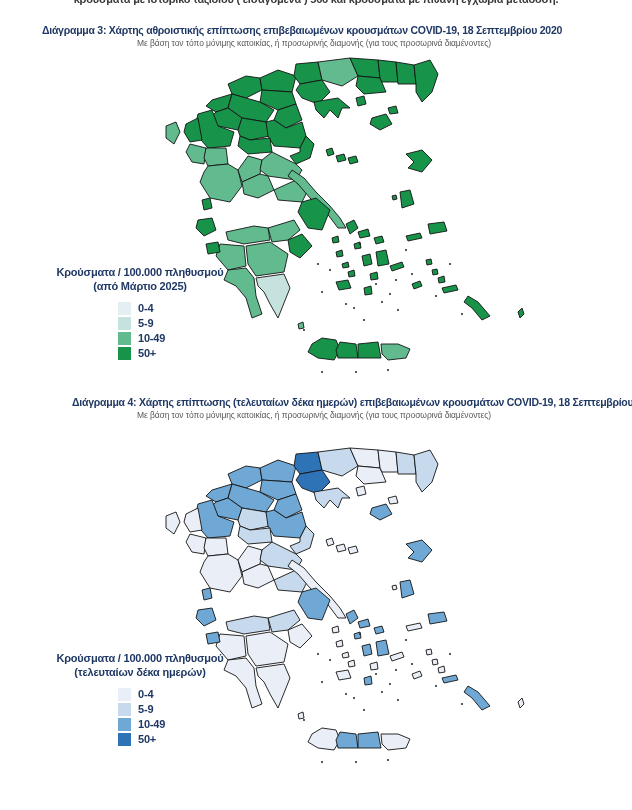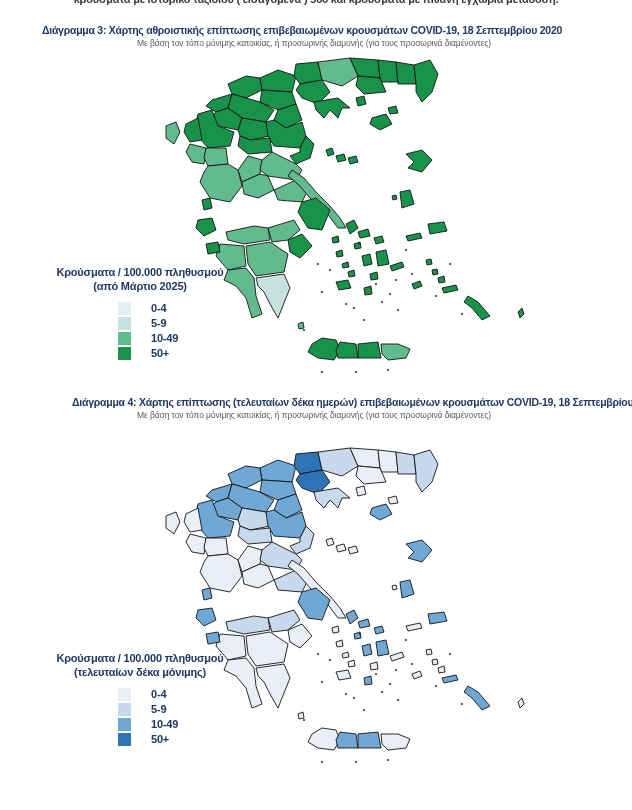--- a/index.html
+++ b/index.html
@@ -22,21 +22,21 @@
     font-size:8.5px;color:#595959;letter-spacing:-0.1px;white-space:nowrap;
   }
   .mapwrap{position:absolute;left:0;width:518px;}
   .mapwrap svg{position:absolute;left:150px;top:0;}
   .legend{position:absolute;left:42px;width:196px;}
   .legend-title{
     text-align:center;font-size:11px;font-weight:700;color:#1f3864;
     letter-spacing:-0.2px;line-height:1.25;
   }
   .legend-items{margin-top:8px;margin-left:76px;}
-  .legend-row{display:flex;align-items:center;gap:20px;margin-bottom:2px;}
+  .legend-row{display:flex;align-items:center;gap:7px;margin-bottom:2px;}
   .legend-swatch{width:13px;height:13px;flex:0 0 13px;}
   .legend-label{font-size:11px;font-weight:700;color:#1f3864;letter-spacing:-0.2px;}
 </style>
 </head>
 <body>
 
 <div class="topline">κρούσματα με ιστορικό ταξιδιού ( εισαγόμενα ) 566 και κρούσματα με πιθανή εγχώρια μετάδοση.</div>
 
 <div class="fig-title" style="top:24px">Διάγραμμα 3: Χάρτης αθροιστικής επίπτωσης επιβεβαιωμένων κρουσμάτων COVID-19, 18 Σεπτεμβρίου 2020</div>
 <div class="fig-sub" style="top:38px">Με βάση τον τόπο μόνιμης κατοικίας, ή προσωρινής διαμονής (για τους προσωρινά διαμένοντες)</div>
@@ -272,21 +272,21 @@
       <circle cx="172" cy="240" r="1" fill="#222"></circle>
       <circle cx="226" cy="232" r="1" fill="#222"></circle>
       <circle cx="246" cy="228" r="1" fill="#222"></circle>
       <circle cx="206" cy="320" r="1" fill="#222"></circle>
       <circle cx="172" cy="320" r="1" fill="#222"></circle>
       <circle cx="238" cy="318" r="1" fill="#222"></circle>
     </svg>
   <div class="legend" style="top:210px">
     <div class="legend-title">
       <span>Κρούσματα / 100.000 πληθυσμού</span><br>
-      <span>(τελευταίων δέκα μόνιμης)</span>
+      <span>(τελευταίων δέκα ημερών)</span>
     </div>
     <div class="legend-items" id="legend2-items">
         <div class="legend-row">
           <span class="legend-swatch" style="background: rgb(234, 238, 246);"></span>
           <span class="legend-label">0-4</span>
         </div>
         <div class="legend-row">
           <span class="legend-swatch" style="background: rgb(199, 217, 236);"></span>
           <span class="legend-label">5-9</span>
         </div>

